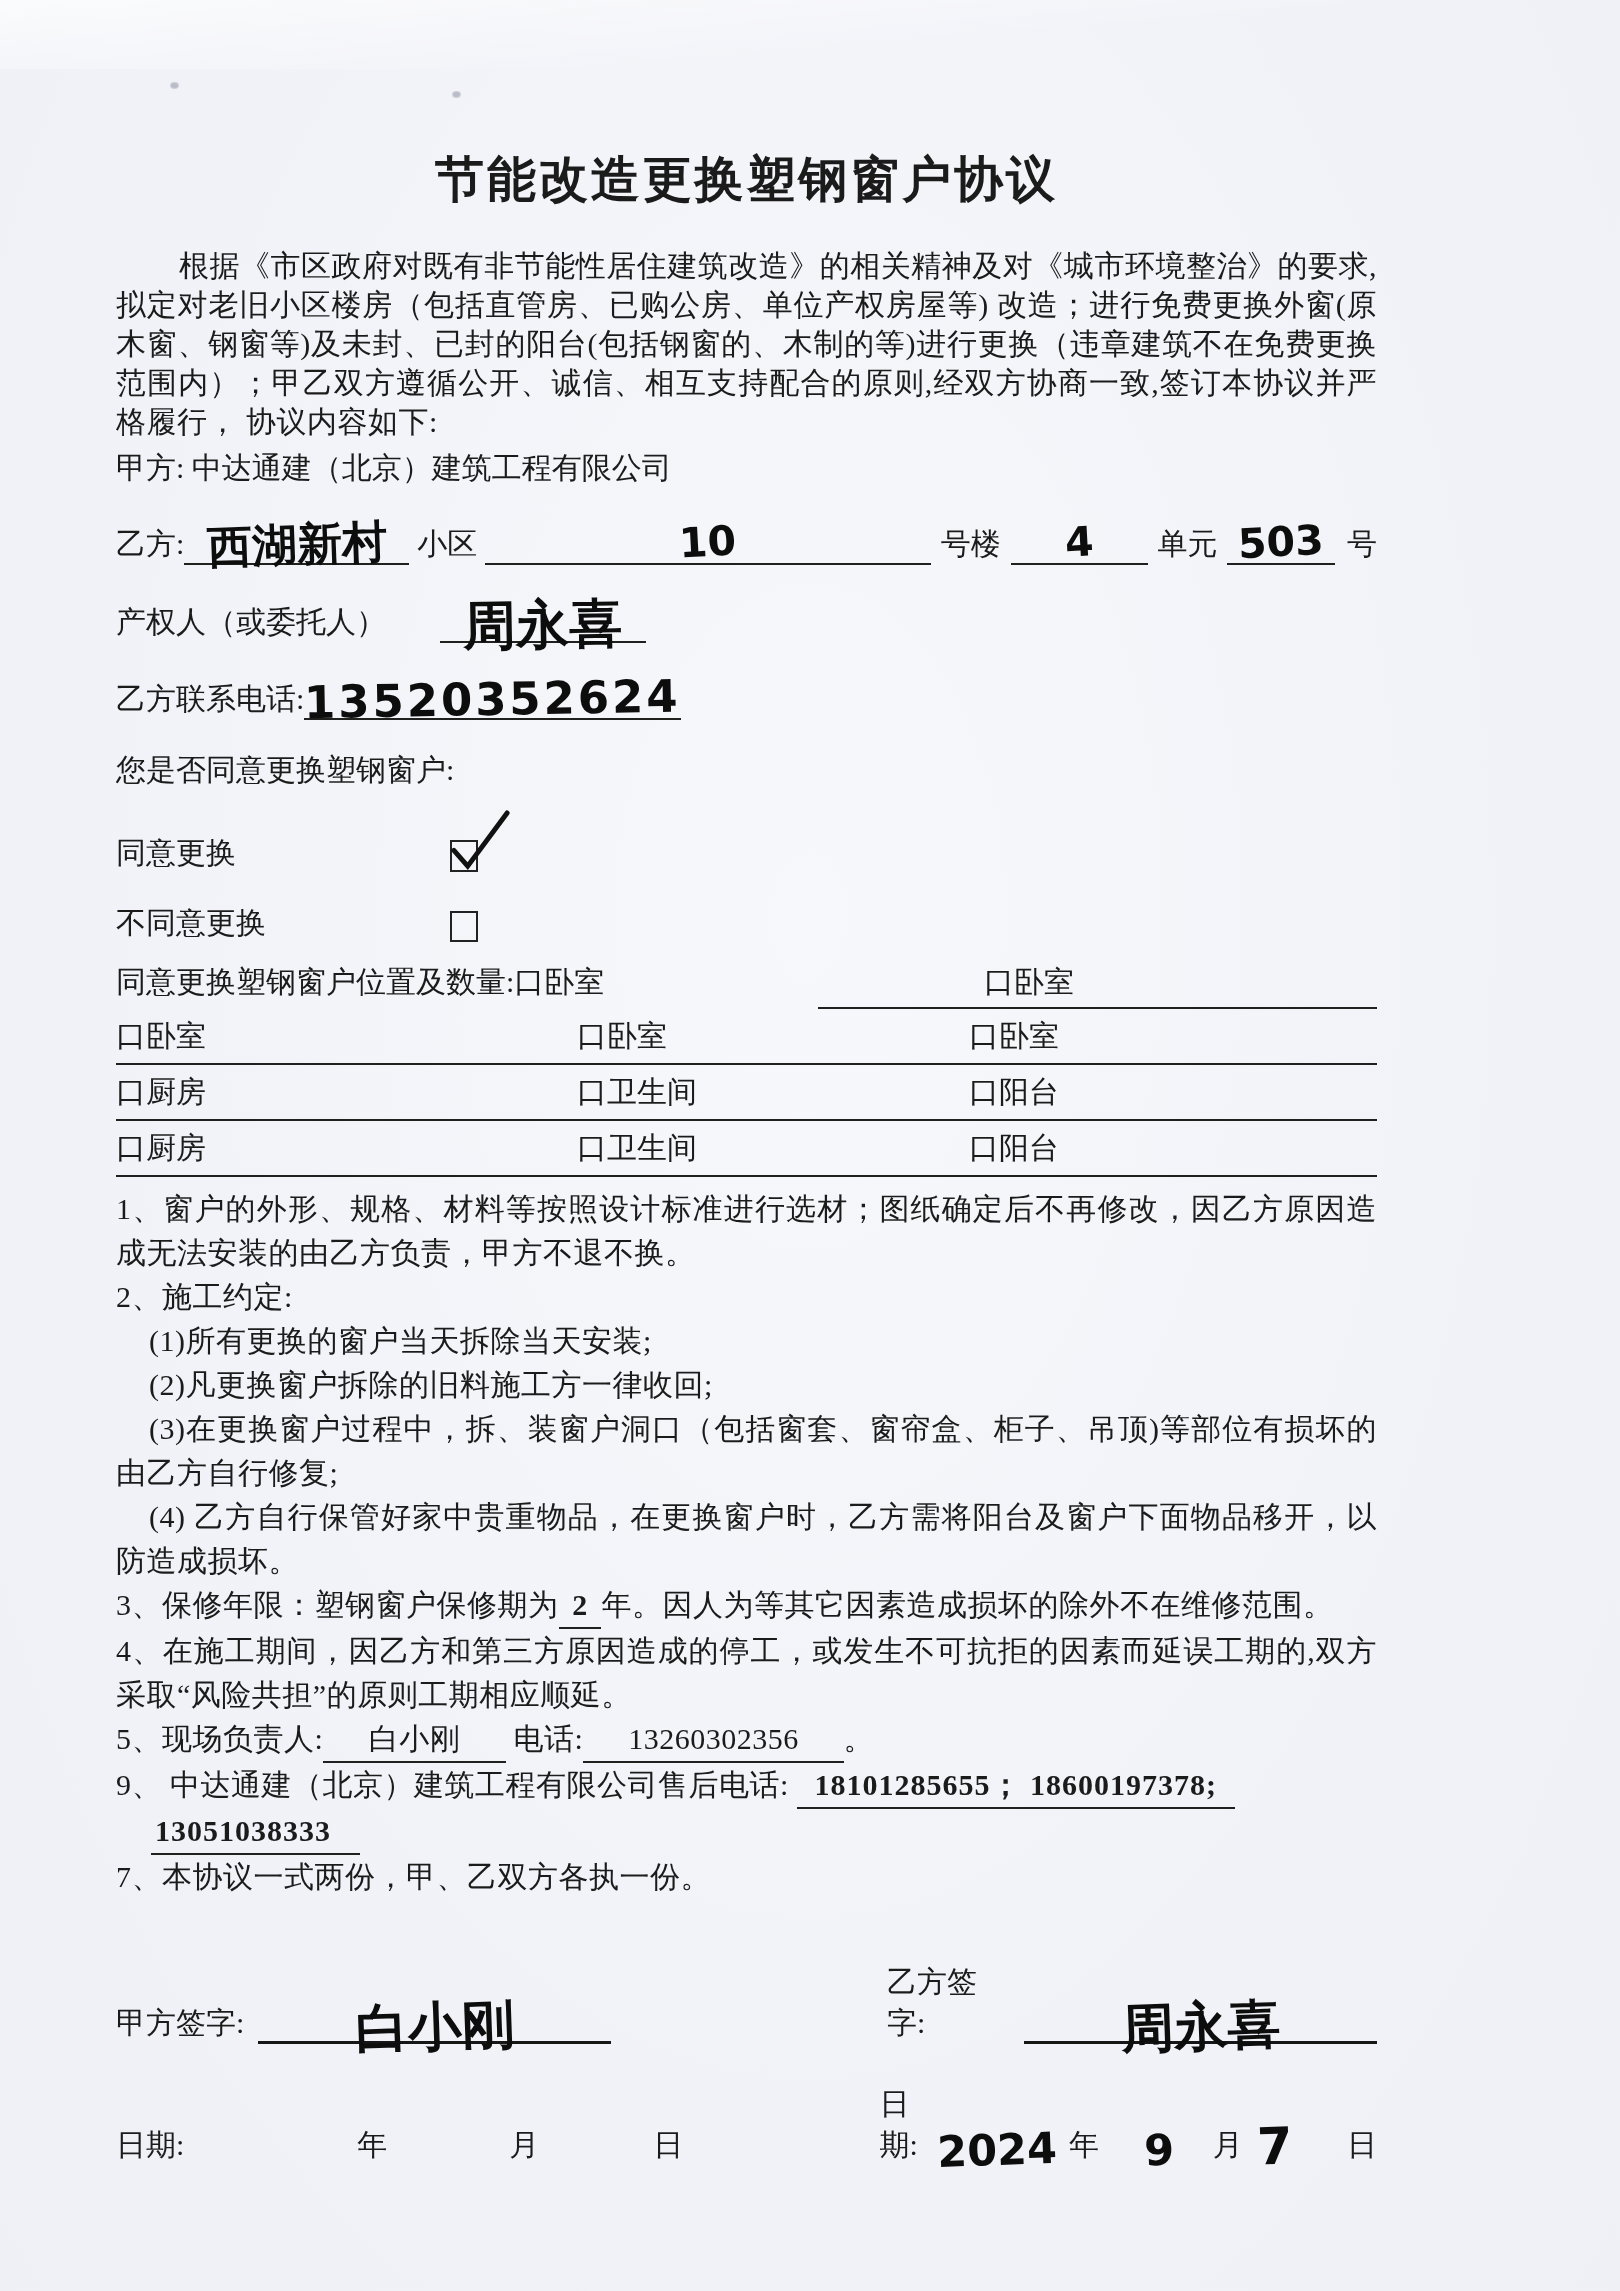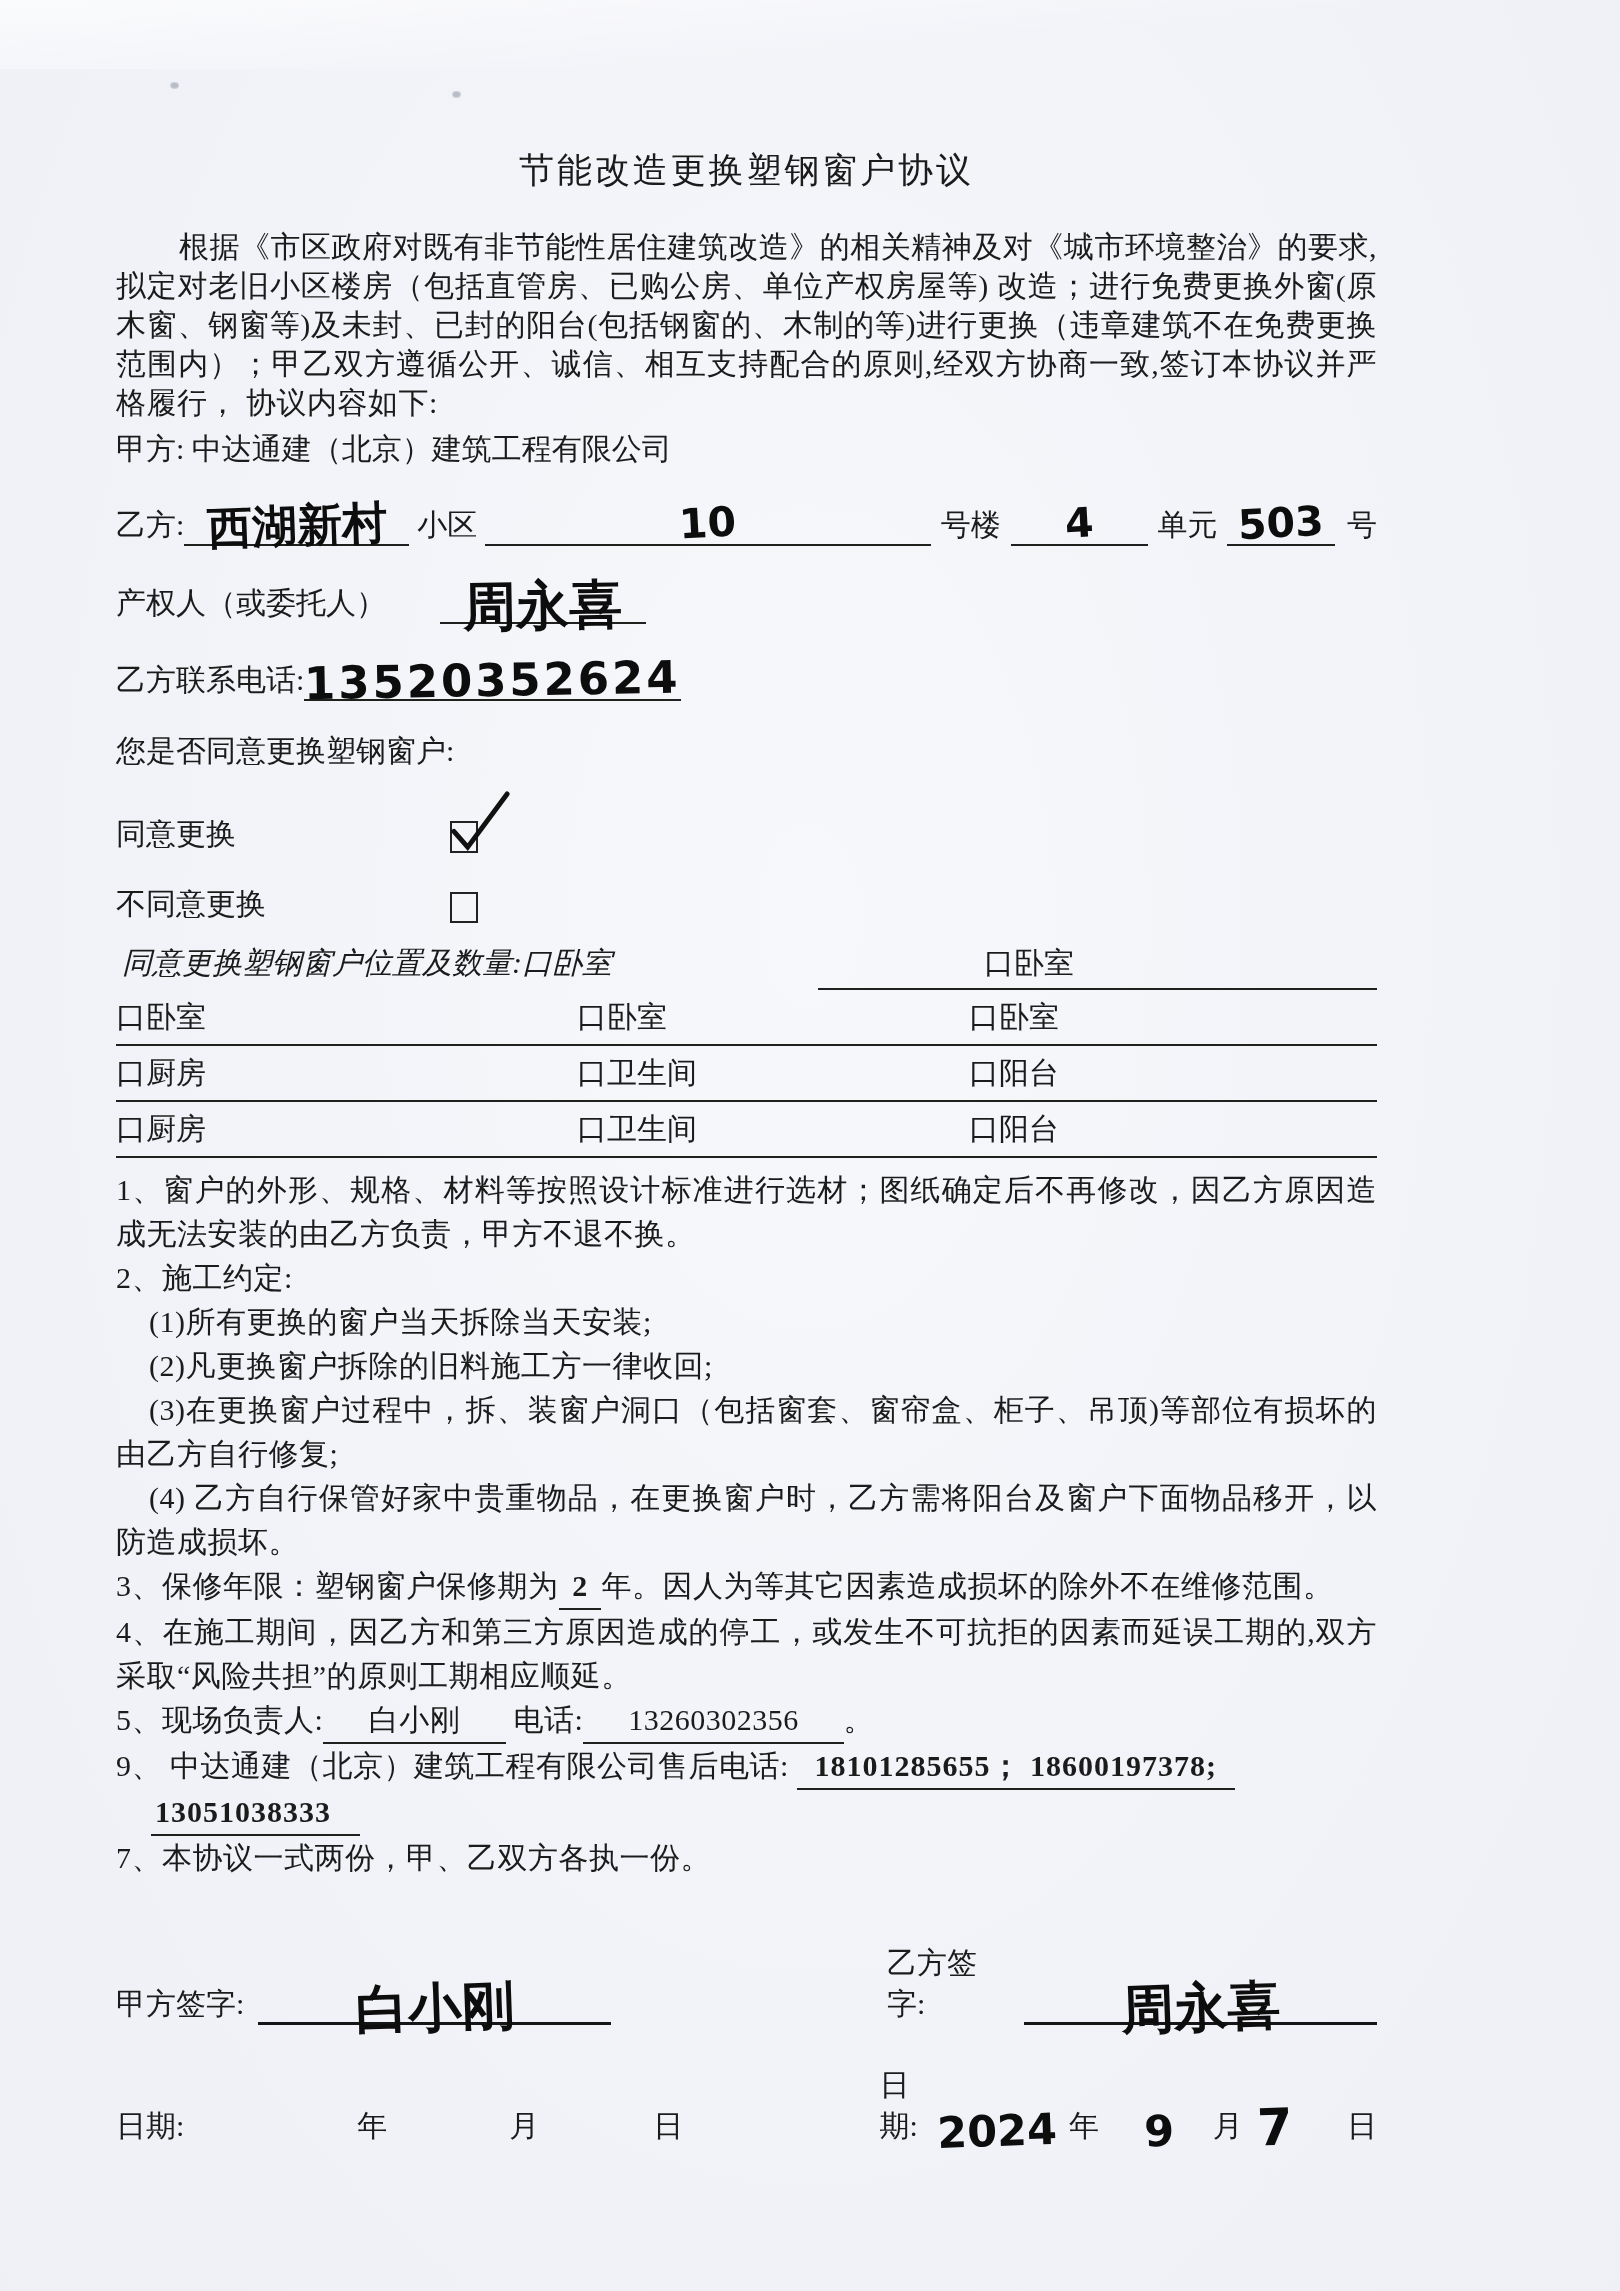--- a/index.html
+++ b/index.html
@@ -14,21 +14,21 @@
     padding:147px 243px 0 116px;
   }
   .paper::before{ 
     content:"";position:absolute;left:0;top:0;width:100%;height:69px;
     background:linear-gradient(175deg, rgba(255,255,255,.75) 0%, rgba(255,255,255,0) 60%);
     pointer-events:none;
   }
   .speck{position:absolute;width:8.8px;height:6.9px;border-radius:50%;
     background:#9aa0ad;box-shadow:0 0 2px #ffffff inset;opacity:.65;}
   .title{
-    text-align:center;font-size:35px;font-weight:400;letter-spacing:2.9px;
+    text-align:center;font-size:49px;font-weight:700;letter-spacing:2.9px;
     margin:0 0 33px 0;white-space:nowrap;
   }
   .intro{
     margin:0;text-align:justify;line-height:39px;text-indent:63px;
     letter-spacing:0.5px;
   }
   .line{line-height:41px;margin:0;}
   .row{display:flex;align-items:flex-end;}
   .u{border-bottom:2.9px solid #20201f;display:inline-block;text-align:center;}
   .hw{
@@ -40,21 +40,21 @@
   .hw-name{font-size:53px;transform:rotate(-1deg) translateY(9.8px);display:inline-block;}
   .hw-phone{font-size:45px;letter-spacing:2.9px;transform:rotate(-1deg) translateY(3.9px);display:inline-block;}
   .hw-sign{font-size:53px;transform:rotate(-2deg) translateY(11.8px);display:inline-block;}
   .hw-date{font-size:43px;transform:rotate(-2deg) translateY(5.9px);display:inline-block;}
   
   .cbwrap{position:relative;display:inline-block;width:29px;height:33px;}
   .cb{position:absolute;left:0;bottom:2px;width:23.5px;height:27.4px;border:2.9px solid #222;}
   .tick{position:absolute;left:-3.9px;bottom:-2px;width:69px;height:69px;overflow:visible;}
   
   .qhead{position:relative;height:55px;}
-  .qhead .qlabel{position:absolute;left:6px;bottom:5.9px;white-space:nowrap;font-style:italic;}
+  .qhead .qlabel{position:absolute;left:0;bottom:5.9px;white-space:nowrap;}
   .qhead .hline{position:absolute;left:702px;right:0;bottom:0;border-bottom:2.9px solid #20201f;}
   .qhead .hcell2{position:absolute;left:868px;bottom:5.9px;}
   .qrow{position:relative;height:54px;border-bottom:2.9px solid #20201f;}
   .qcell{position:absolute;bottom:5.9px;white-space:nowrap;}
   .qc1{left:0;} .qc2{left:461px;} .qc3{left:853px;}
   
   .clause{margin:0;text-align:justify;line-height:44px;letter-spacing:0.5px;}
   .sub{text-indent:33px;}
   .ufield{border-bottom:2.9px solid #20201f;padding:0 17.6px;display:inline-block;text-align:center;}
   .phones{letter-spacing:1px;}

